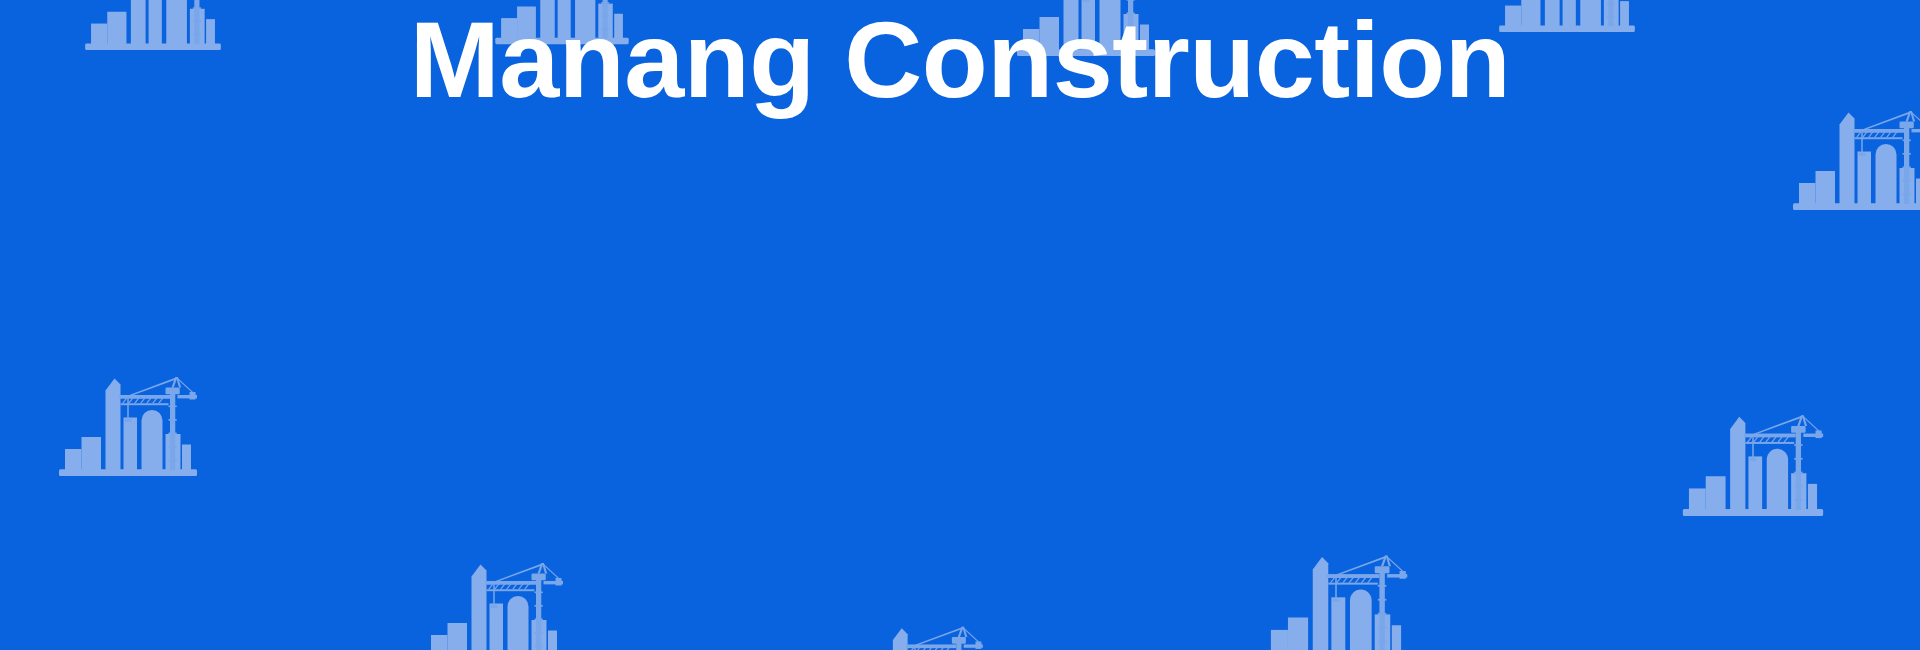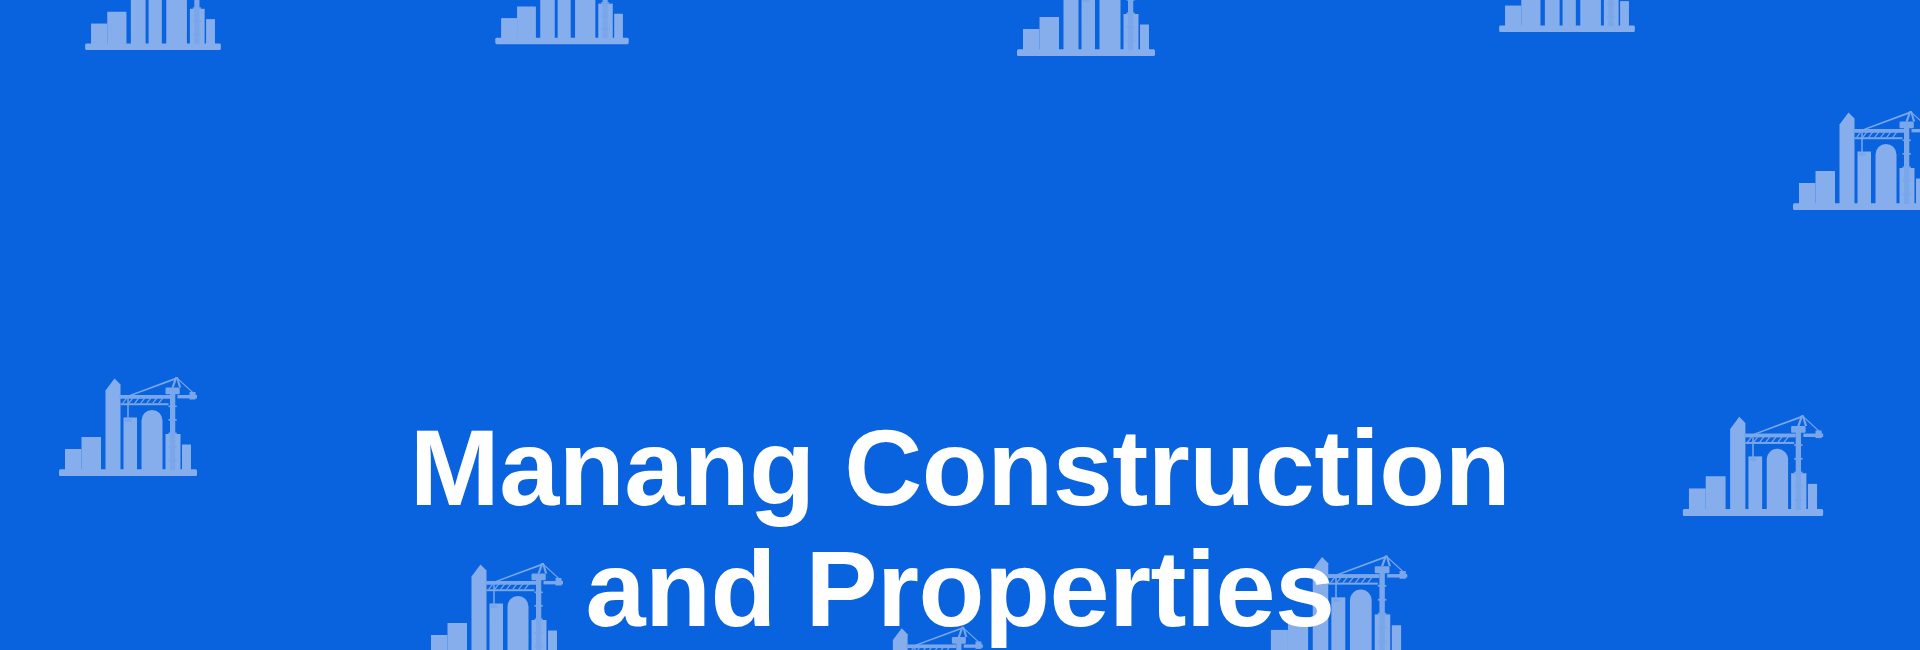--- a/index.html
+++ b/index.html
@@ -33,21 +33,21 @@
 
   #title-block {
     position: absolute;
     left: 0;
     right: 0;
     top: 0;
     bottom: 0;
     display: flex;
     flex-direction: column;
     align-items: center;
-    justify-content: flex-end;
+    justify-content: space-between;
     z-index: 5;
   }
   .title-line {
     color: #ffffff;
     font-weight: 700;
     font-size: 108px;
     line-height: 1.12;
     letter-spacing: -0.5px;
     text-align: center;
     white-space: nowrap;
@@ -767,16 +767,15 @@
 
     <rect x="99" y="49" width="2" height="28"></rect>
     <rect x="95.5" y="76" width="9" height="4" rx="1"></rect>
   </g>
 </svg>
       </div>
     </div>
 
   <div id="title-block">
     <div class="title-line">Manang Construction</div>
-    <div class="title-line">and Properties</div>
   </div>
 
 </div>
 
 </body></html>

